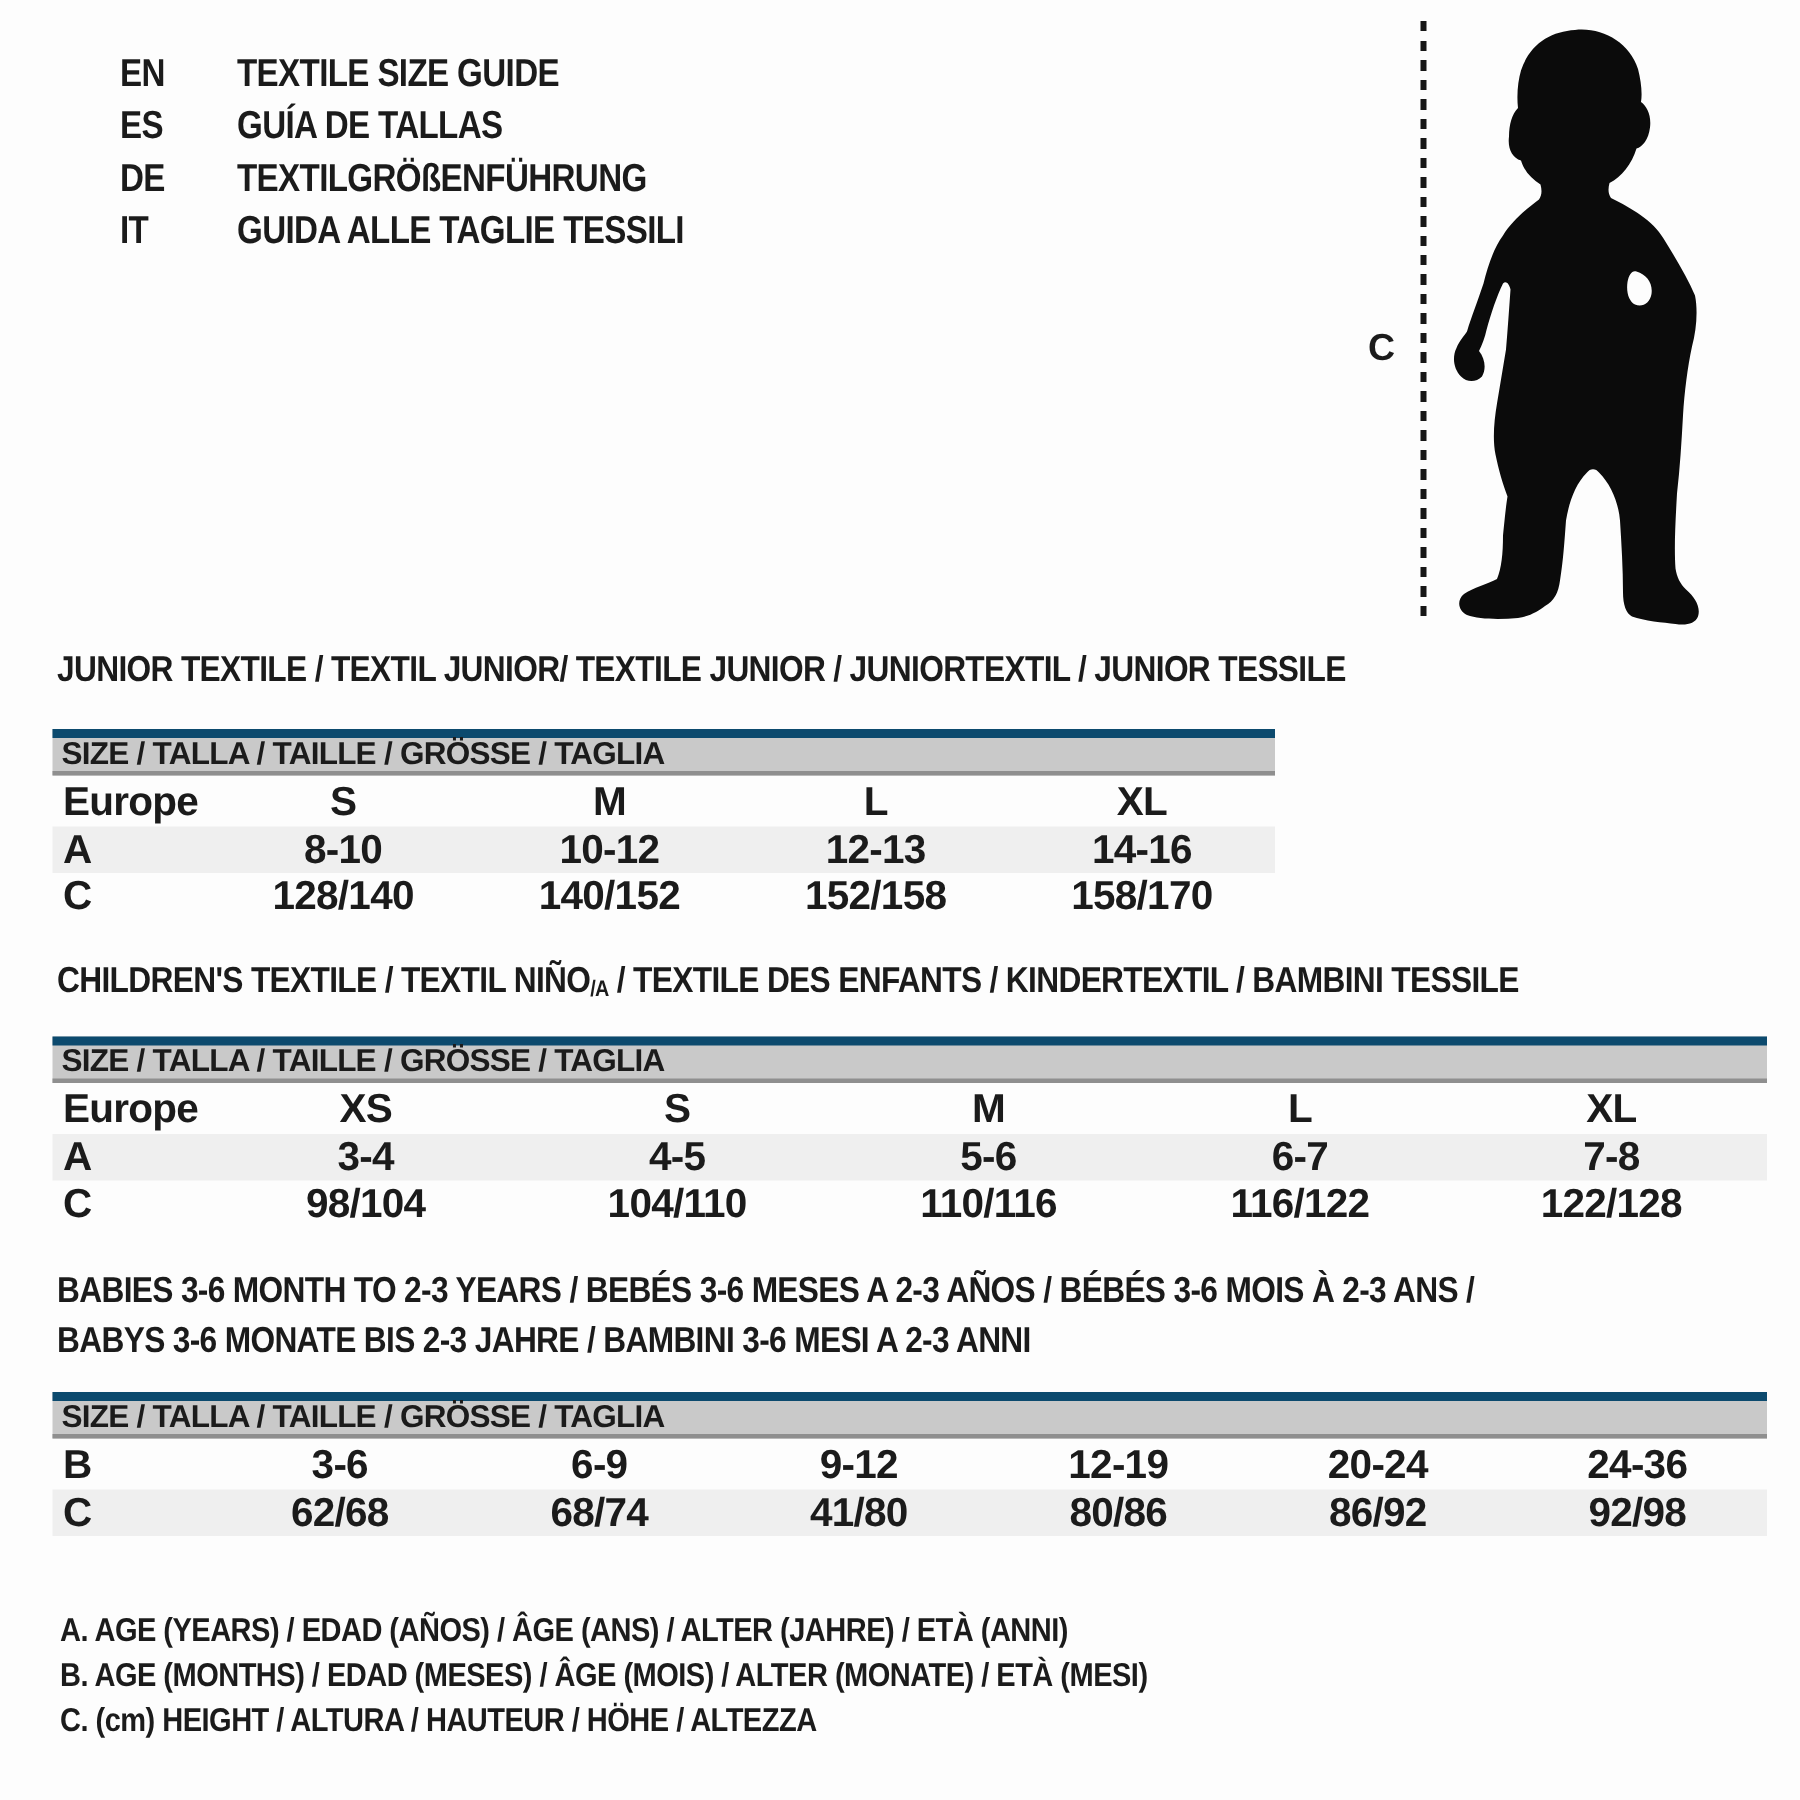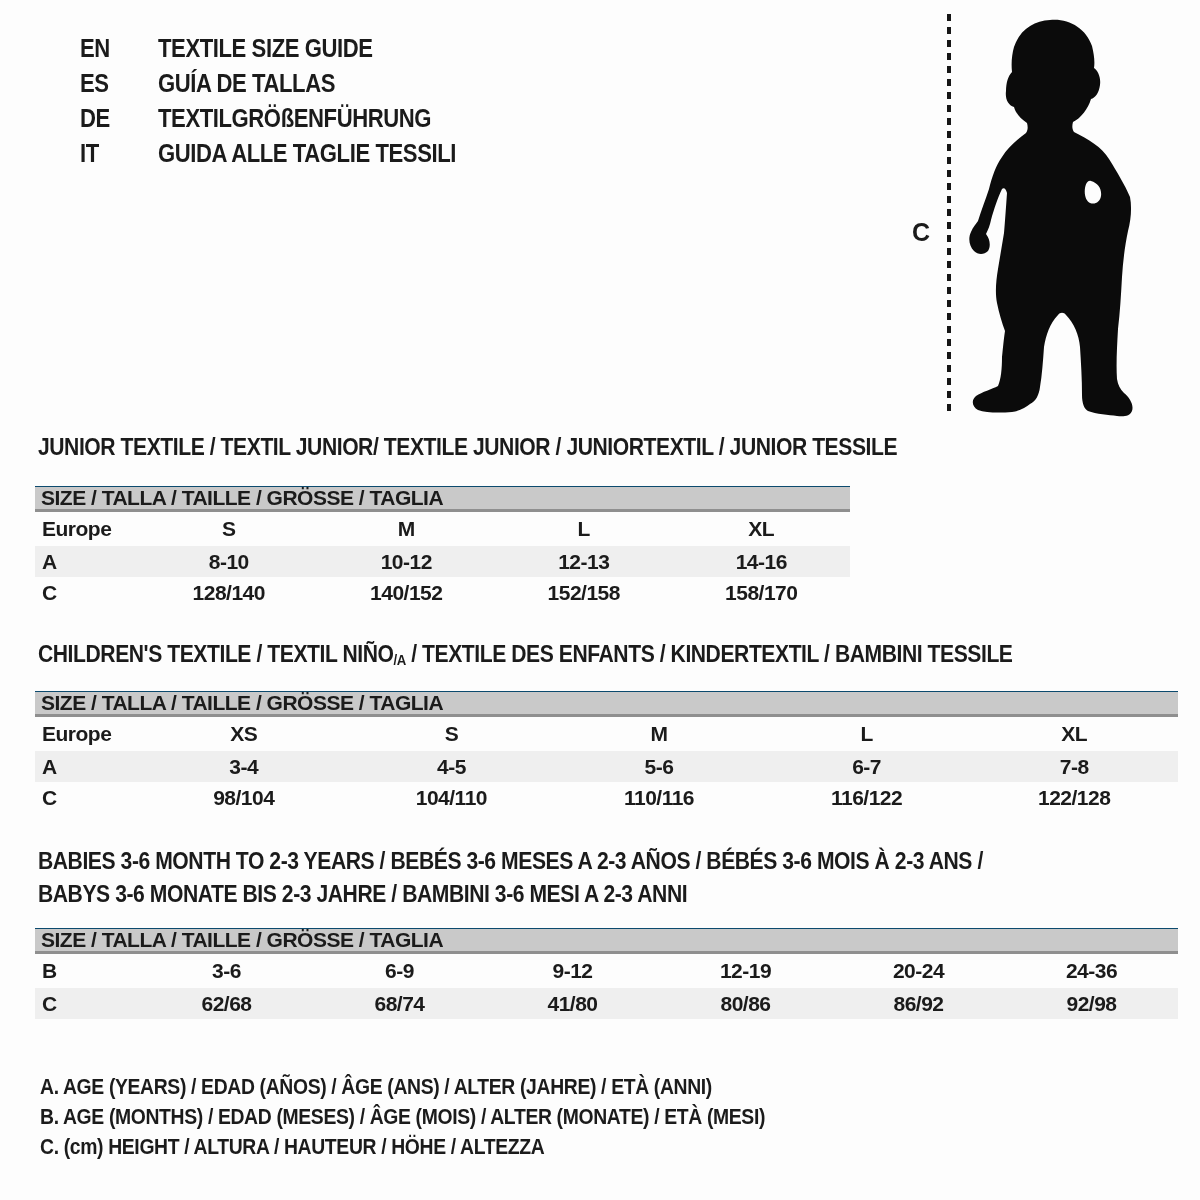--- a/index.html
+++ b/index.html
@@ -29,24 +29,24 @@
   
   .sec-title{
     position:absolute;left:38px;font-size:24px;line-height:26px;letter-spacing:-0.5px;
     transform:scaleX(0.88);transform-origin:left center;white-space:nowrap;
   }
   .t-sub{font-size:15px;position:relative;top:3px;}
   
   .table{position:absolute;left:35px;}
   .size-bar{
     height:22px;line-height:22px;background:#c9c9c9;
-    border-top:1px solid #0c4a6e;border-bottom:3px solid #8f8f8f;
+    border-top:6px solid #0c4a6e;border-bottom:3px solid #8f8f8f;
     font-size:21px;letter-spacing:-0.5px;padding-left:6px;white-space:nowrap;
   }
-  .trow{display:grid;align-items:center;font-size:21px;letter-spacing:-0.5px;height:31px;}
+  .trow{display:grid;align-items:center;font-size:27px;letter-spacing:-0.5px;height:31px;}
   .trow.tall{height:34px;}
   .trow.band{background:#efefef;}
   .cell{text-align:center;white-space:nowrap;}
   .cell.lbl{text-align:left;padding-left:7px;}
   .t1{width:815px;}
   .t2,.t3{width:1143px;}
   .t1 .trow{grid-template-columns:105px repeat(4,1fr);}
   .t2 .trow{grid-template-columns:105px repeat(5,1fr);}
   .t3 .trow{grid-template-columns:105px repeat(6,1fr);}
   

